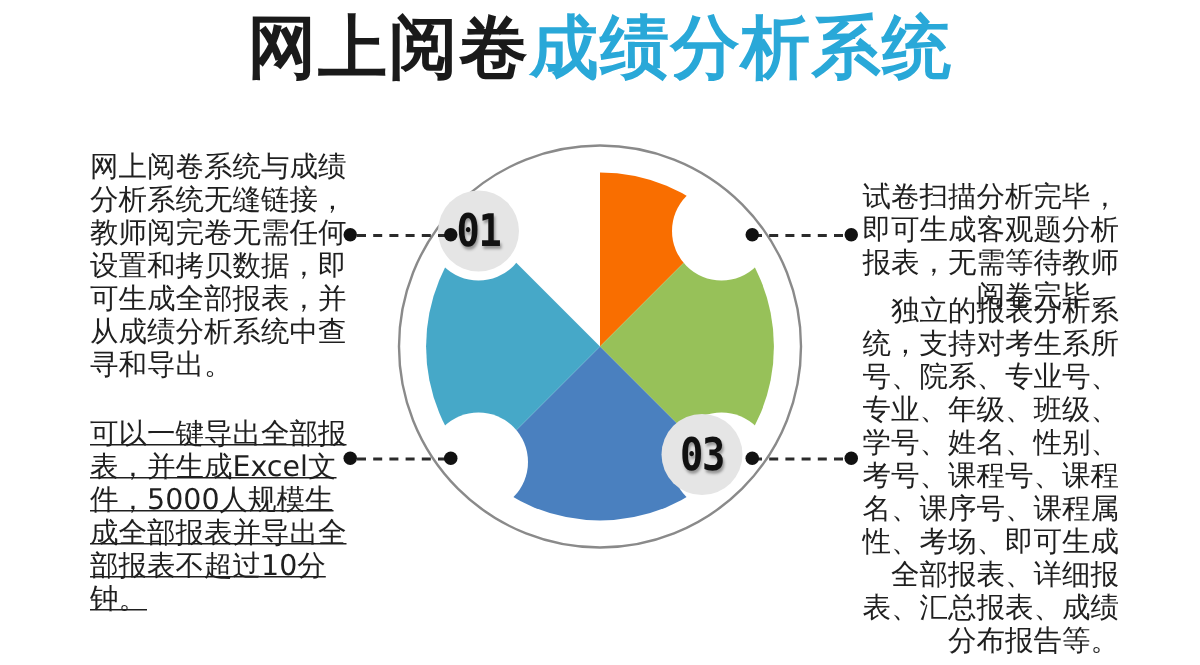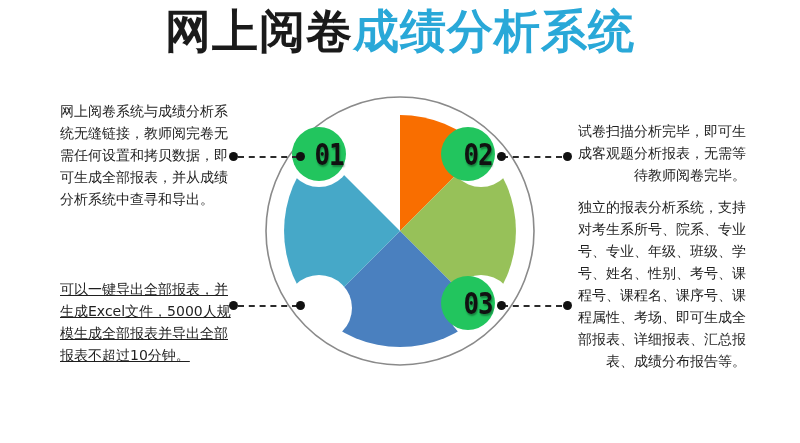--- a/index.html
+++ b/index.html
@@ -19,21 +19,21 @@
   .title .t-dark{color:#1a1a1a;}
   .title .t-accent{color:#29a8d8;}
 
   
   .wheel{position:absolute;left:264px;top:95px;width:272px;height:272px;}
   .wheel svg{display:block;width:272px;height:272px;overflow:visible;}
 
   
   .num{
     position:absolute;width:54px;height:54px;border-radius:50%;
-    background:#22c55e;display:flex;align-items:center;justify-content:flex-end;
+    background:#e5e5e5;display:flex;align-items:center;justify-content:center;
     font-size:30px;font-weight:700;color:#111111;
     font-family:"DejaVu Sans Mono","Liberation Mono",monospace;
     letter-spacing:-1px;
     text-shadow:1px 2px 2px rgba(0,0,0,.35);
   }
   .num span{transform:scaleX(.86);display:block;}
   .n01{left:292px;top:127px;}
   .n02{left:441px;top:127px;}
   .n03{left:441px;top:276px;}
   .n04{left:292px;top:276px;}
@@ -45,21 +45,21 @@
   .c-tr{left:502px;top:156px;width:60px;}
   .c-br{left:502px;top:305px;width:60px;}
   .dot{position:absolute;width:9px;height:9px;border-radius:50%;background:#111111;}
   .d-tl-out{left:229px;top:152px;}  .d-tl-in{left:296px;top:152px;}
   .d-bl-out{left:229px;top:301px;}  .d-bl-in{left:296px;top:301px;}
   .d-tr-in{left:497px;top:152px;}   .d-tr-out{left:563px;top:152px;}
   .d-br-in{left:497px;top:301px;}   .d-br-out{left:563px;top:301px;}
 
   
   .txt{
-    position:absolute;color:#1f1f1f;font-size:14px;line-height:22px;
+    position:absolute;color:#1f1f1f;font-size:19px;line-height:22px;
     font-family:"DejaVu Sans","Liberation Sans",sans-serif;
   }
   .t-left{width:176px;text-align:left;}
   .t-right{width:178px;text-align:right;}
   .tb1{left:60px;top:100px;}
   .tb2{left:60px;top:278px;text-decoration:underline;}
   .tb3{left:568px;top:120px;}
   .tb4{left:568px;top:196px;}
 </style>
 </head>
@@ -94,23 +94,20 @@
         <path d="M136 136 L218 218 A116 116 0 0 1 54 218 Z" fill="#4a80bf"></path>
 
         <path d="M136 136 L54 218 A116 116 0 0 1 54 54 Z" fill="#46a8c8"></path>
       </g>
     </svg>
   </div>
 
   <div class="num n01">
       <span>01</span>
     </div>
-  <div class="num n02">
-      <span>02</span>
-    </div>
   <div class="num n03">
       <span>03</span>
     </div>
 
   <div class="conn c-tl"></div>
   <div class="conn c-bl"></div>
   <div class="conn c-tr"></div>
   <div class="conn c-br"></div>
 
   <div class="dot d-tl-out"></div>

